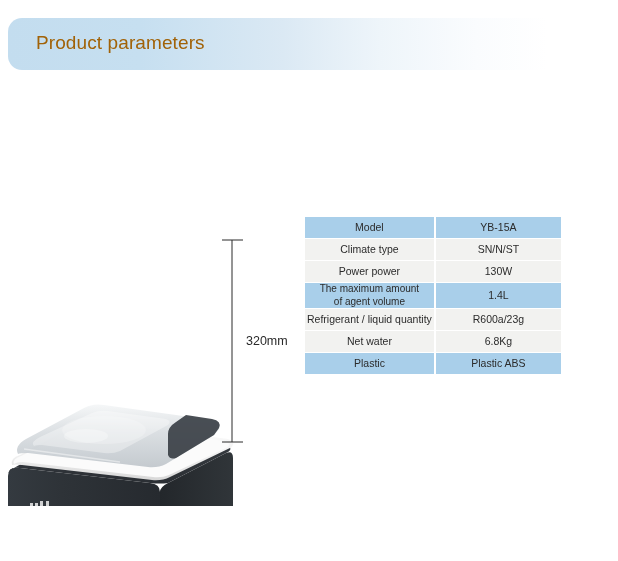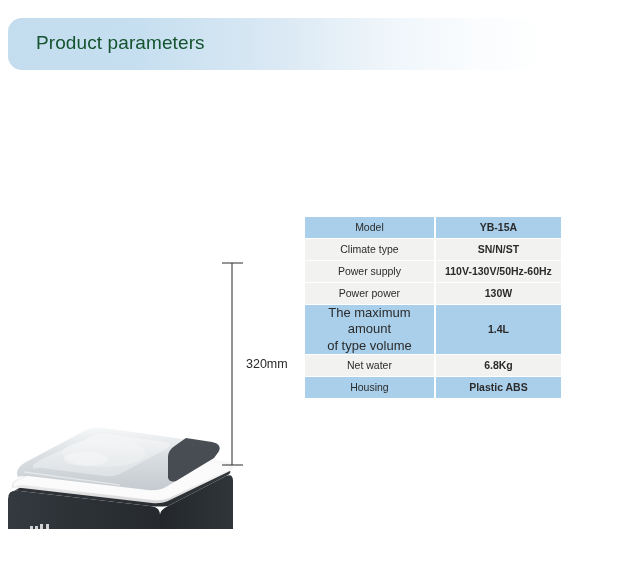--- a/index.html
+++ b/index.html
@@ -23,29 +23,29 @@
         #c6dff0 22%,
         #dbe9f4 46%,
         #eef5fa 62%,
         #fafcfe 78%,
         #ffffff 90%);
   }
   #header-title{
     position:absolute;
     left:36px; top:32px;
     font-size:19px;
-    color:#14532d;
+    color:#a16207;
     letter-spacing:.1px;
     white-space:nowrap;
   }
 
   
   #product-figure{
     position:absolute;
-    left:0px; top:219px;
+    left:0px; top:196px;
     width:300px; height:310px;
   }
   #product-figure svg{display:block;}
 
   
   #spec-table{
     position:absolute;
     left:305px; top:216px;
     width:256px;
     border-collapse:separate;
@@ -55,25 +55,25 @@
   #spec-table td{
     padding:0;
     text-align:center;
     vertical-align:middle;
     font-size:10.5px;
     color:#2b2b2b;
     height:21px;
     line-height:1.15;
   }
   #spec-table td.k{width:136px;}
-  #spec-table td.v{width:132px;font-weight:bold;}
+  #spec-table td.v{width:132px;}
   #spec-table tr.odd td{background:#a9cfea;}
   #spec-table tr.even td{background:#f2f2f0;}
   #spec-table td.k + td.v{border-left:2px solid #ffffff;}
-  #spec-table td.small{font-size:13px;line-height:1.25;color:#2b2b2b;}
+  #spec-table td.small{font-size:10px;line-height:1.25;color:#2b2b2b;}
 </style>
 </head>
 <body>
 
 <div id="header-bar"></div>
 <div id="header-title">Product parameters</div>
 
 <div id="product-figure">
   <svg width="300" height="310" viewBox="0 0 300 310" xmlns="http://www.w3.org/2000/svg">
     <defs>
@@ -255,36 +255,36 @@
   <tbody>
     <tr class="odd">
         <td class="k">Model</td>
         <td class="v">YB-15A</td>
       </tr>
     <tr class="even">
         <td class="k">Climate type</td>
         <td class="v">SN/N/ST</td>
       </tr>
     <tr class="even">
-        <td class="k">Power supply</td>
-        <td class="v">110V-130V/50Hz-60Hz</td>
-      </tr>
-    <tr class="even">
         <td class="k">Power power</td>
         <td class="v">130W</td>
       </tr>
     <tr class="odd">
       <td class="k small">
         <span>The maximum amount</span><br>
-        <span>of type volume</span>
+        <span>of agent volume</span>
       </td>
       <td class="v">1.4L</td>
     </tr>
     <tr class="even">
+        <td class="k">Refrigerant / liquid quantity</td>
+        <td class="v">R600a/23g</td>
+      </tr>
+    <tr class="even">
         <td class="k">Net water</td>
         <td class="v">6.8Kg</td>
       </tr>
     <tr class="odd">
-        <td class="k">Housing</td>
+        <td class="k">Plastic</td>
         <td class="v">Plastic ABS</td>
       </tr>
   </tbody>
 </table>
 
 </body></html>

